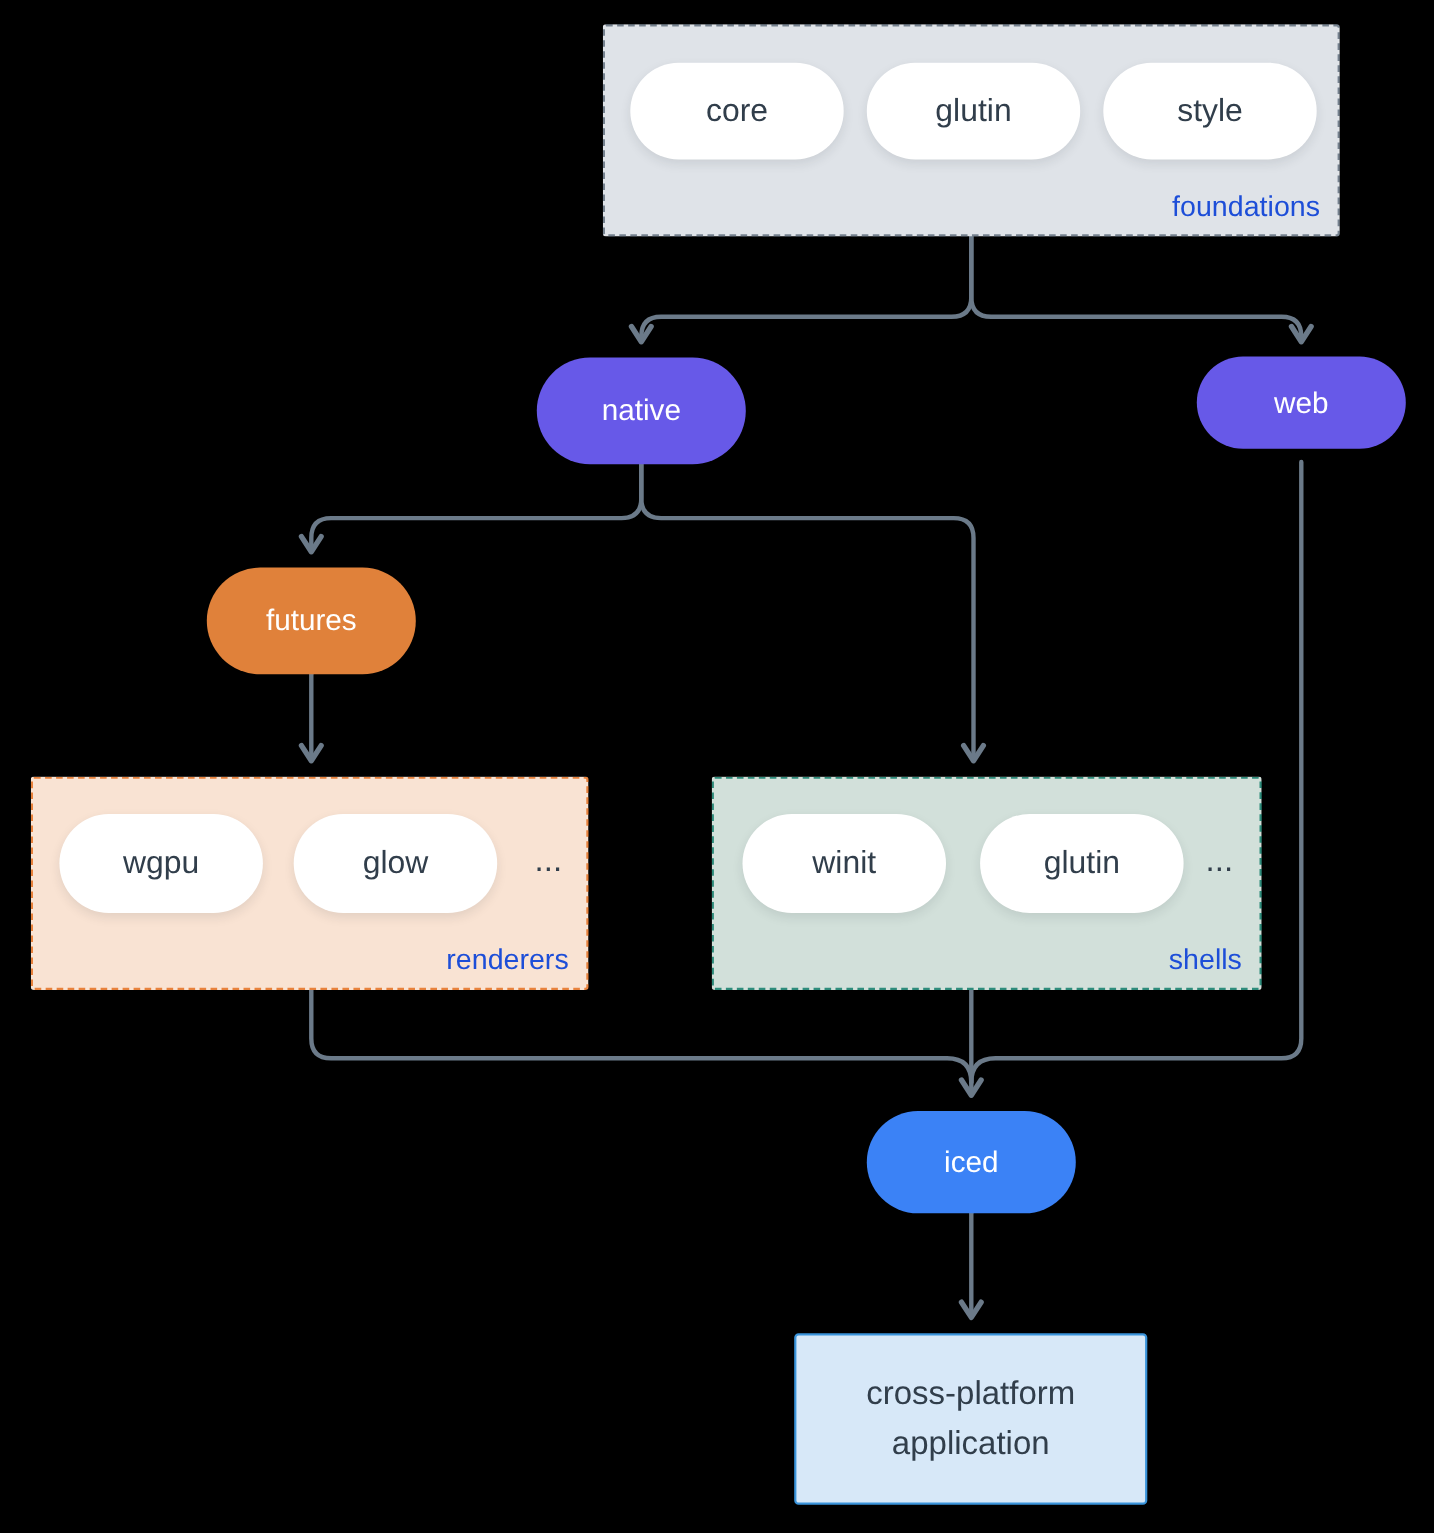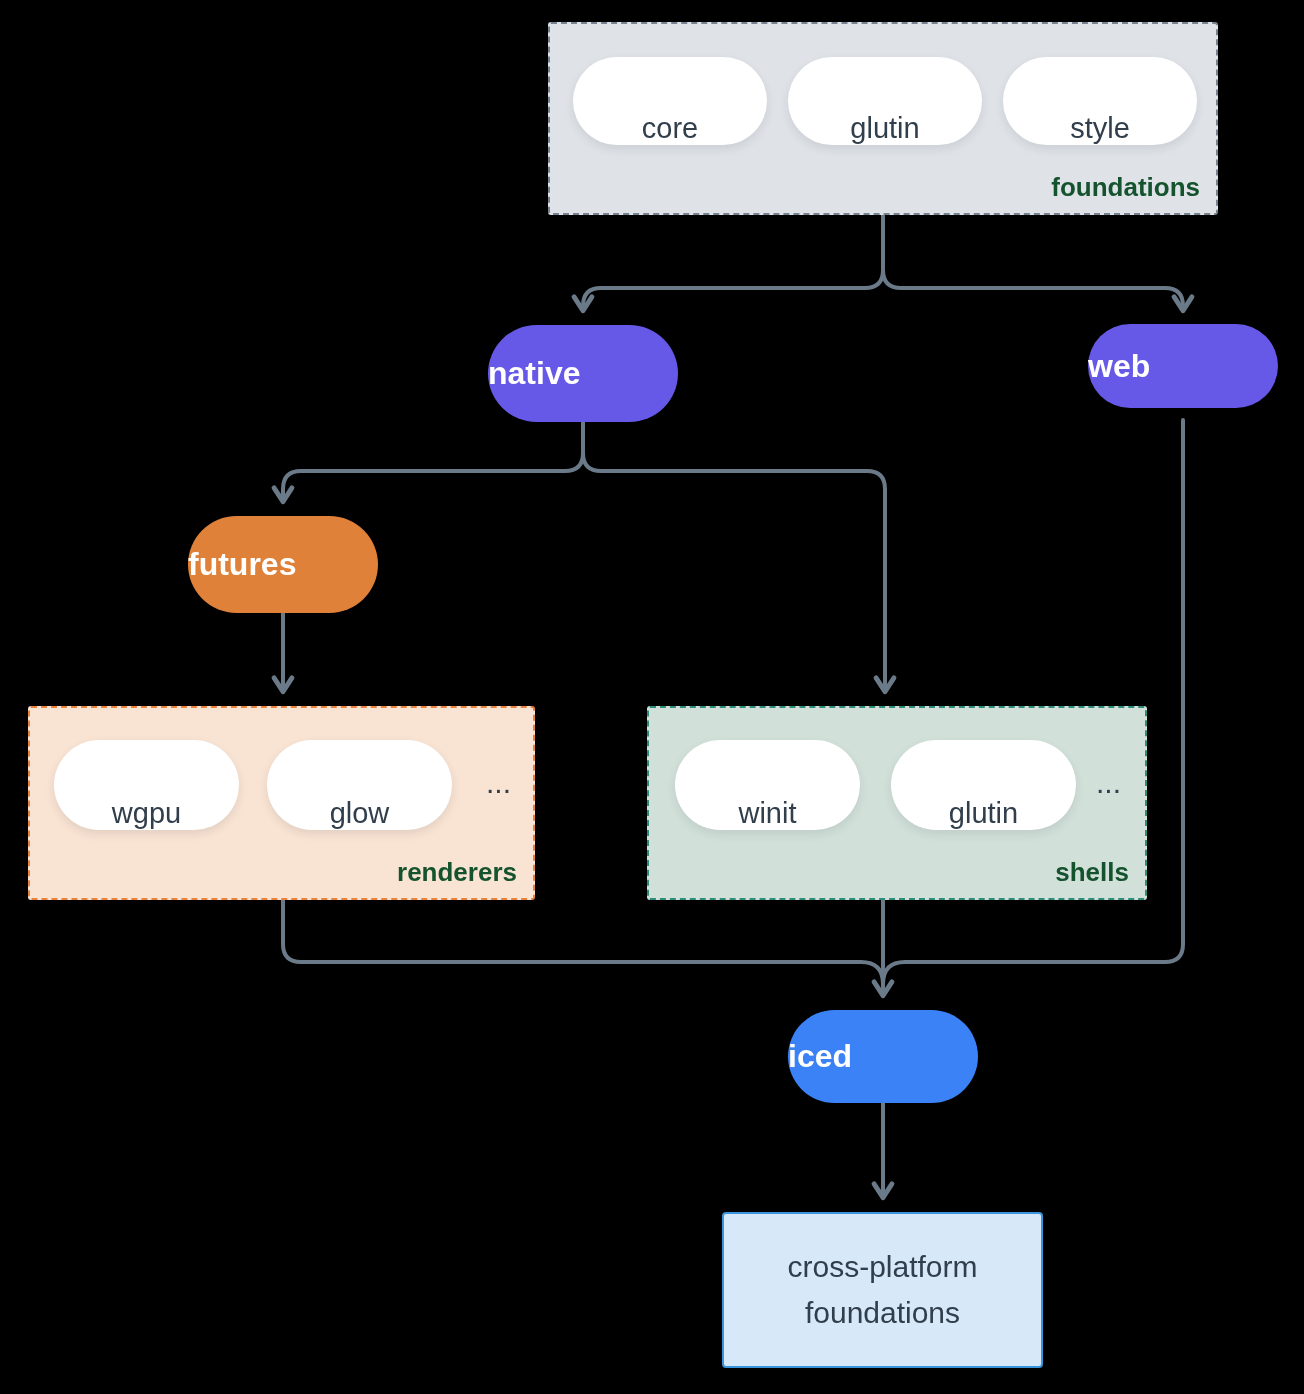--- a/index.html
+++ b/index.html
@@ -23,39 +23,37 @@
     border-radius:3px;
     box-sizing:border-box;
   }
   .group.foundations { background:#DFE3E8; border-color:#76828F; }
   .group.renderers   { background:#F9E3D3; border-color:#E8823C; }
   .group.shells      { background:#D2E0DA; border-color:#2E8C7B;margin-left:14px; }
   .group-label {
     position:absolute;
     right:16px; bottom:10px;
     font-size:26px;
-    color:#14532d;
-    font-weight:bold;
+    color:#1d4ed8;
   }
   .white-pill {
     position:absolute;
     background:#FFFFFF;
     border-radius:60px;
-    display:flex; align-items:flex-end; justify-content:center;
+    display:flex; align-items:center; justify-content:center;
     font-size:29px;
     color:#313E4B;
     box-shadow:0 4px 10px rgba(30,40,50,0.10);
   }
   .node-pill {
     position:absolute;
     border-radius:60px;
-    display:flex; align-items:center; justify-content:flex-start;
-    font-size:32px;
+    display:flex; align-items:center; justify-content:center;
+    font-size:27px;
     color:#FFFFFF;
-    font-weight:bold;
   }
   .node-pill.purple { background:#6759E8; }
   .node-pill.orange { background:#E0813A; }
   .node-pill.blue   { background:#3b82f6; }
   .ellipsis {
     position:absolute;
     font-size:30px;
     color:#313E4B;
   }
   .app-box {
@@ -142,16 +140,16 @@
     </div>
     <div class="ellipsis" style="right:24px; top:58px;">...</div>
     <div class="group-label">shells</div>
   </div>
 
   <div class="node-pill blue" style="left:788px; top:1010px; width:190px; height:93px;">
     <span>iced</span>
   </div>
 
   <div class="app-box">
-    <span>cross-platform foundations</span>
+    <span>cross-platform application</span>
   </div>
 
 </div>
 
 </body></html>

